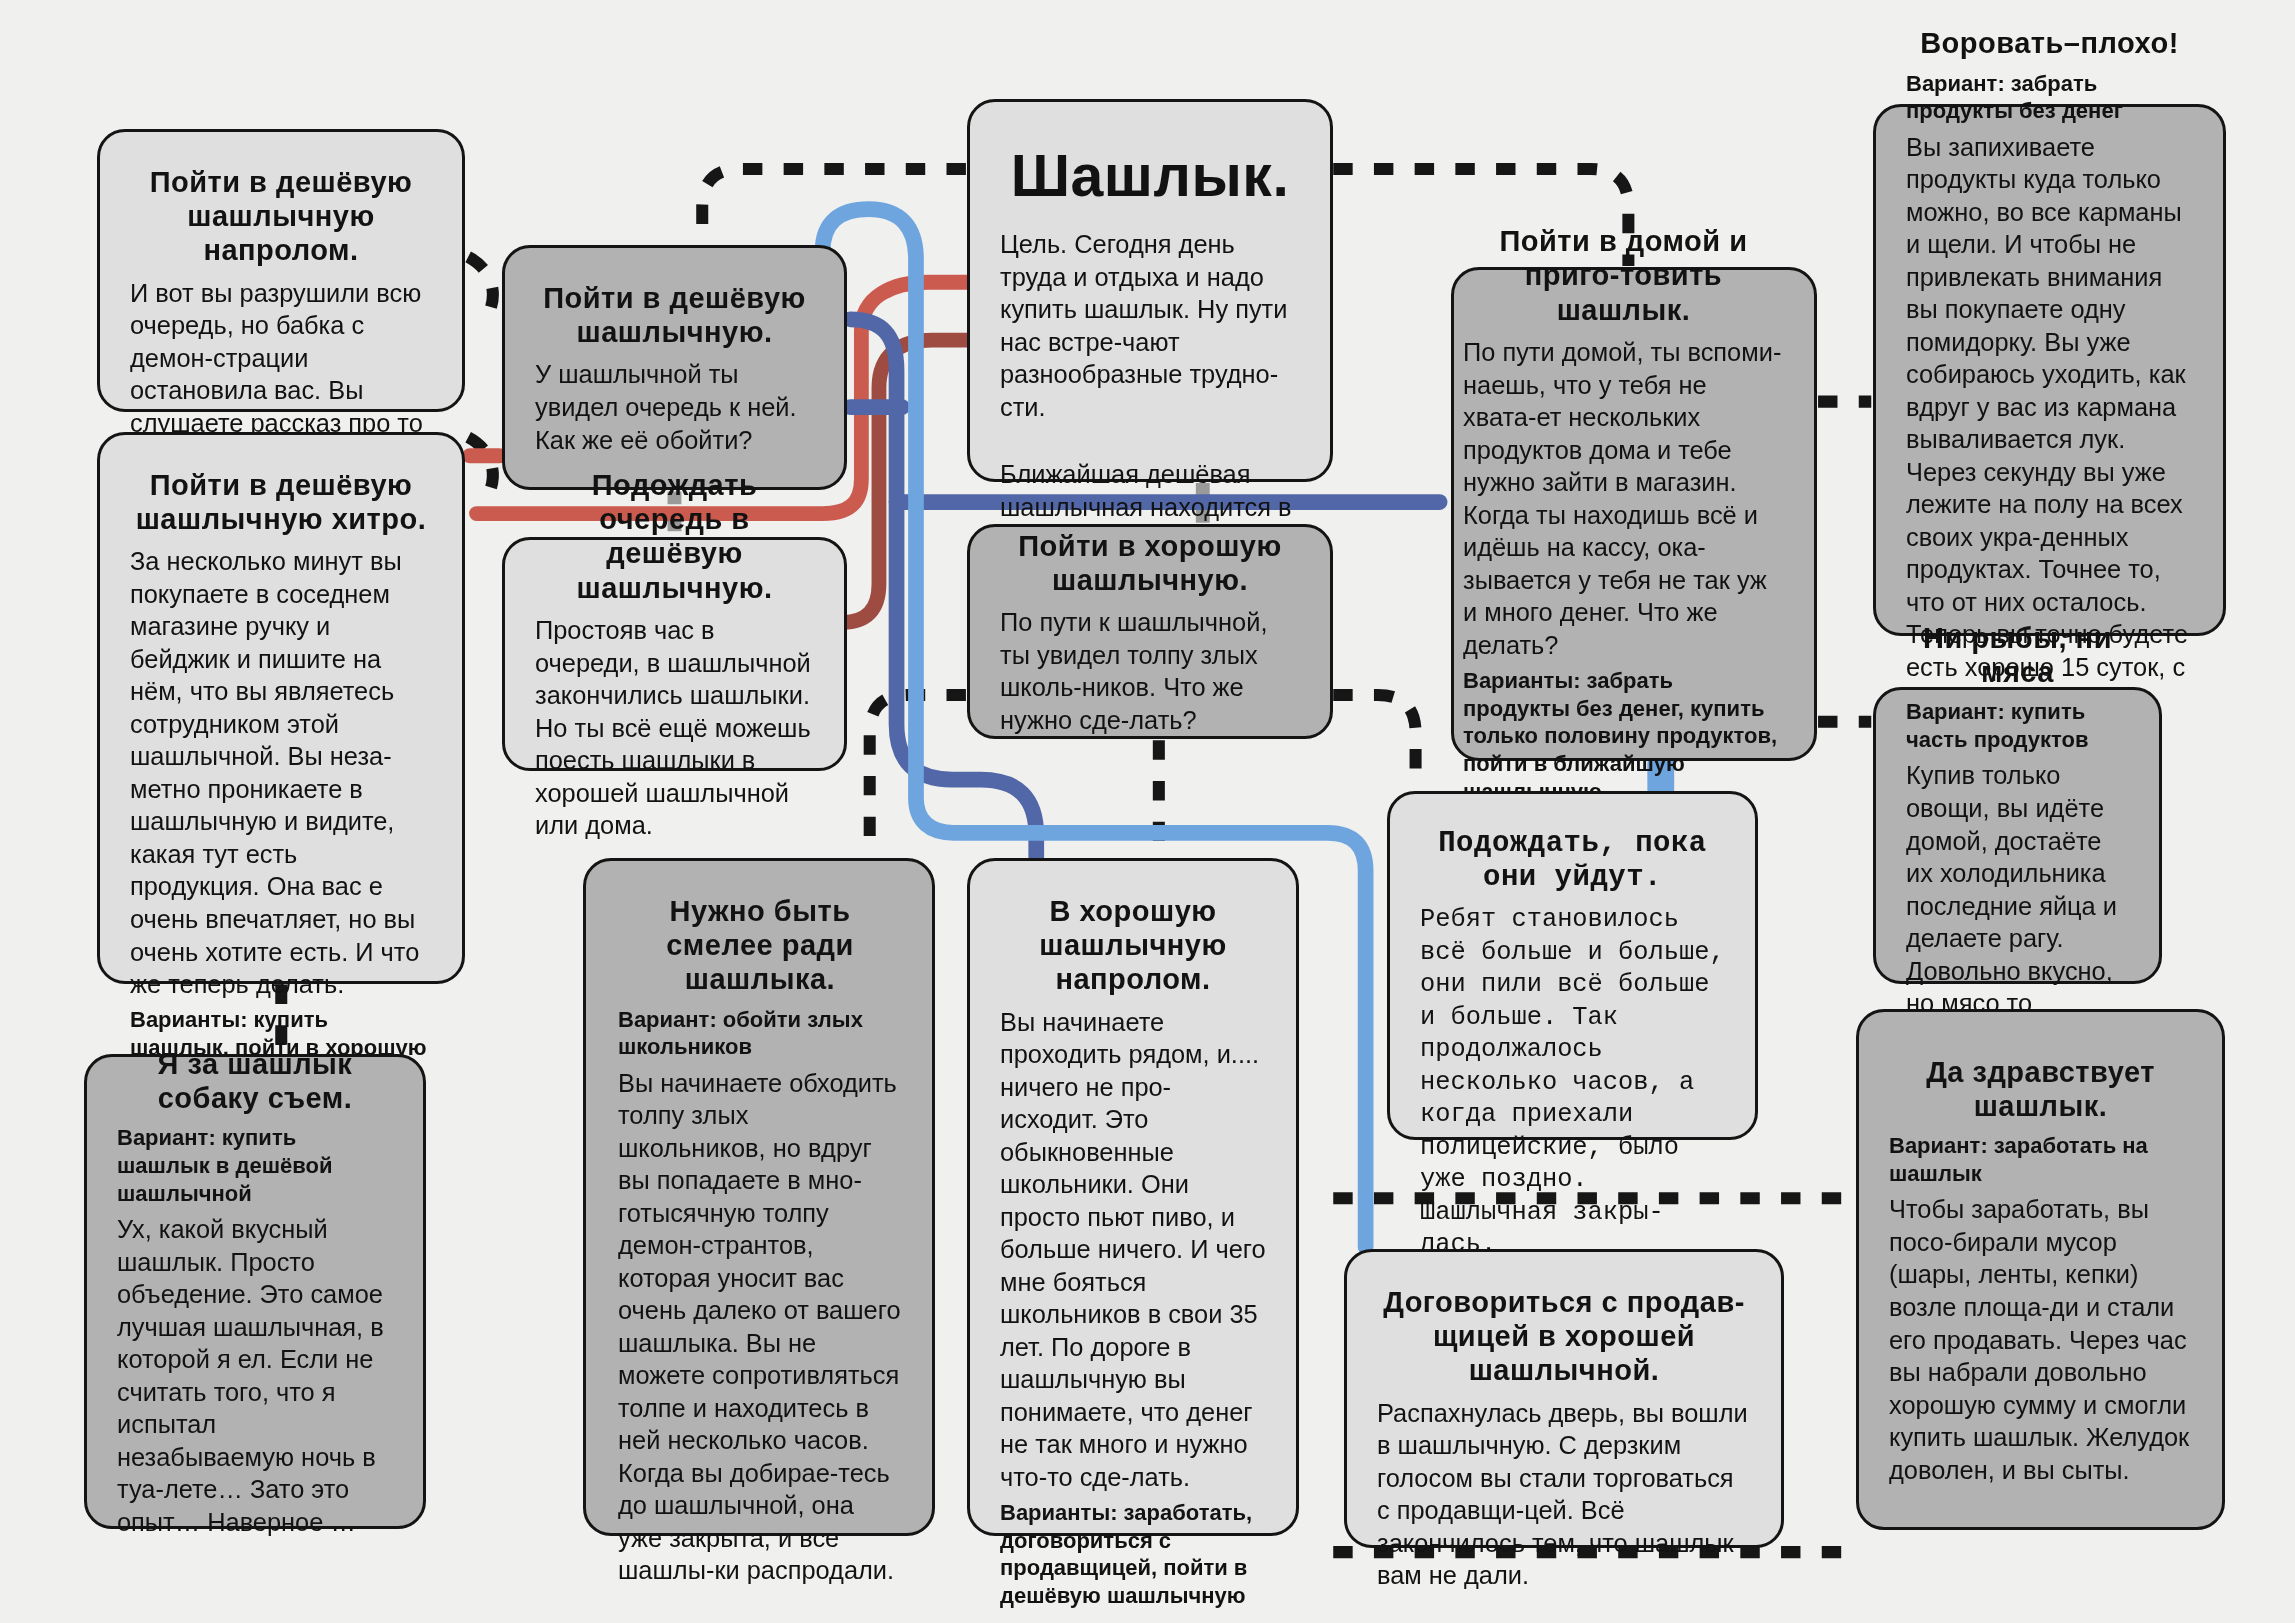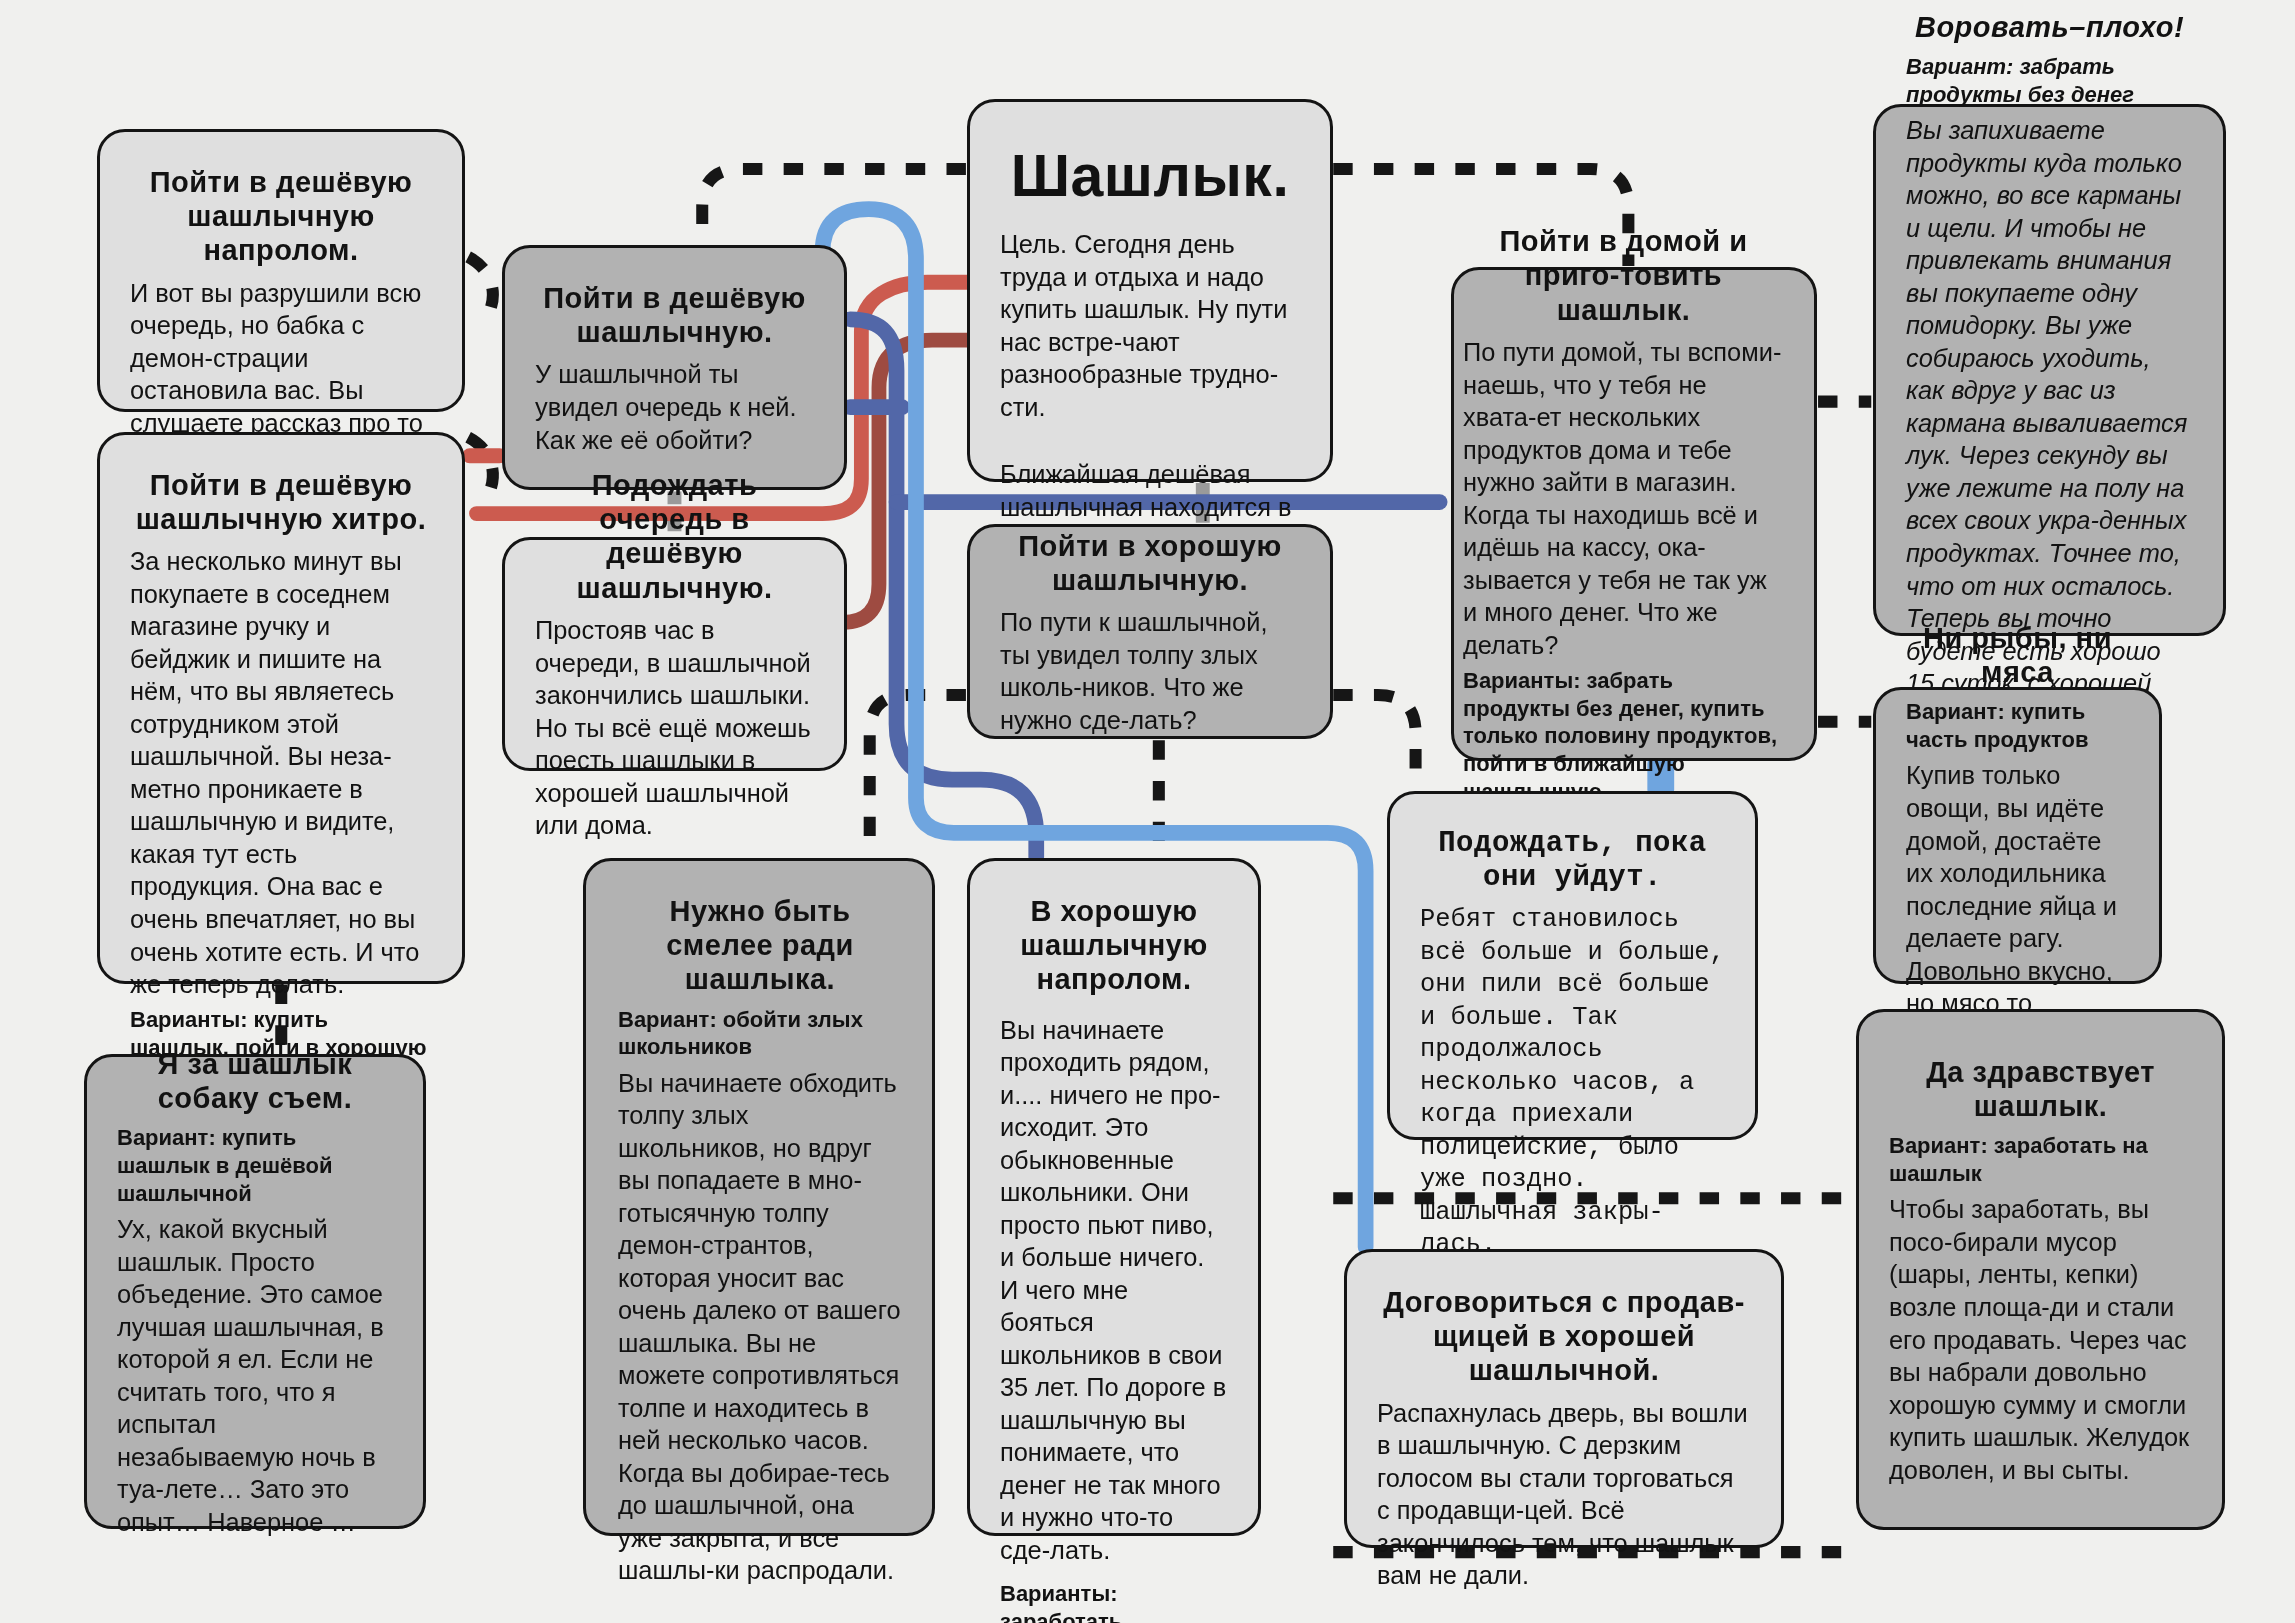--- a/index.html
+++ b/index.html
@@ -68,21 +68,21 @@
     </div>
     <div class="box dark center" style="left: 967px; top: 524px; width: 366px; height: 215px;">
       <h2>Пойти в хорошую шашлычную.</h2>
       <div class="body">По пути к шашлычной, ты увидел толпу злых школь-ников. Что же нужно сде-лать?</div>
     </div>
     <div class="box dark center" style="left: 1451px; top: 267px; width: 366px; height: 494px; padding-left: 9px;">
       <h2>Пойти в домой и приго-товить шашлык.</h2>
       <div class="body">По пути домой, ты вспоми-наешь, что у тебя не хвата-ет нескольких продуктов дома и тебе нужно зайти в магазин. Когда ты находишь всё и идёшь на кассу, ока-зывается у тебя не так уж и много денег. Что же делать?</div>
       <div class="variant">Варианты: забрать продукты без денег, купить только половину продуктов, пойти в ближайшую шашлычную</div>
     </div>
-    <div class="box dark center" style="left: 1873px; top: 104px; width: 353px; height: 532px; font-style: italic;">
+    <div class="box dark center" style="left: 1873px; top: 104px; width: 353px; height: 532px;">
       <h2>Воровать–плохо!</h2>
       <div class="variant">Вариант: забрать продукты без денег</div>
       <div class="body">Вы запихиваете продукты куда только можно, во все карманы и щели. И чтобы не привлекать внимания вы покупаете одну помидорку. Вы уже собираюсь уходить, как вдруг у вас из кармана вываливается лук. Через секунду вы уже лежите на полу на всех своих укра-денных продуктах. Точнее то, что от них осталось. Теперь вы точно будете есть хорошо 15 суток, с хорошей компанией.</div>
     </div>
     <div class="box dark center" style="left: 1873px; top: 687px; width: 289px; height: 297px; justify-content: center;">
       <h2>Ни рыбы, ни мяса</h2>
       <div class="variant">Вариант: купить часть продуктов</div>
       <div class="body">Купив только овощи, вы идёте домой, достаёте их холодильника последние яйца и делаете рагу. Довольно вкусно, но мясо то хочется.</div>
     </div>
     <div class="box dark center" style="left: 1856px; top: 1009px; width: 369px; height: 521px;">
@@ -93,21 +93,21 @@
     <div class="box dark center" style="left: 84px; top: 1054px; width: 342px; height: 475px;">
       <h2>Я за шашлык собаку съем.</h2>
       <div class="variant">Вариант: купить шашлык в дешёвой шашлычной</div>
       <div class="body">Ух, какой вкусный шашлык. Просто объедение. Это самое лучшая шашлычная, в которой я ел. Если не считать того, что я испытал незабываемую ночь в туа-лете… Зато это опыт… Наверное …</div>
     </div>
     <div class="box dark" style="left: 583px; top: 858px; width: 352px; height: 678px; padding-left: 32px;">
       <h2>Нужно быть смелее ради шашлыка.</h2>
       <div class="variant">Вариант: обойти злых школьников</div>
       <div class="body">Вы начинаете обходить толпу злых школьников, но вдруг вы попадаете в мно-готысячную толпу демон-странтов, которая уносит вас очень далеко от вашего шашлыка. Вы не можете сопротивляться толпе и находитесь в ней несколько часов. Когда вы добирае-тесь до шашлычной, она уже закрыта, и все шашлы-ки распродали.</div>
     </div>
-    <div class="box" style="left: 967px; top: 858px; width: 294px; height: 678px; gap: 8px;">
+    <div class="box" style="left: 967px; top: 858px; width: 332px; height: 678px;">
       <h2>В хорошую шашлычную напролом.</h2>
       <div class="body">Вы начинаете проходить рядом, и.... ничего не про-исходит. Это обыкновенные школьники. Они просто пьют пиво, и больше ничего. И чего мне бояться школьников в свои 35 лет. По дороге в шашлычную вы понимаете, что денег не так много и нужно что-то сде-лать.</div>
       <div class="variant">Варианты: заработать, договориться с продавщицей, пойти в дешёвую шашлычную</div>
     </div>
     <div class="box" style="left: 1387px; top: 791px; width: 371px; height: 349px; font-family: Liberation Mono, monospace;">
       <h2>Подождать, пока они уйдут.</h2>
       <div class="body">Ребят становилось всё больше и больше, они пили всё больше и больше. Так продолжалось несколько часов, а когда приехали полицейские, было уже поздно. Шашлычная закры-лась.</div>
     </div>
     <div class="box" style="left: 1344px; top: 1249px; width: 440px; height: 299px;">
       <h2>Договориться с продав-щицей в хорошей шашлычной.</h2>

